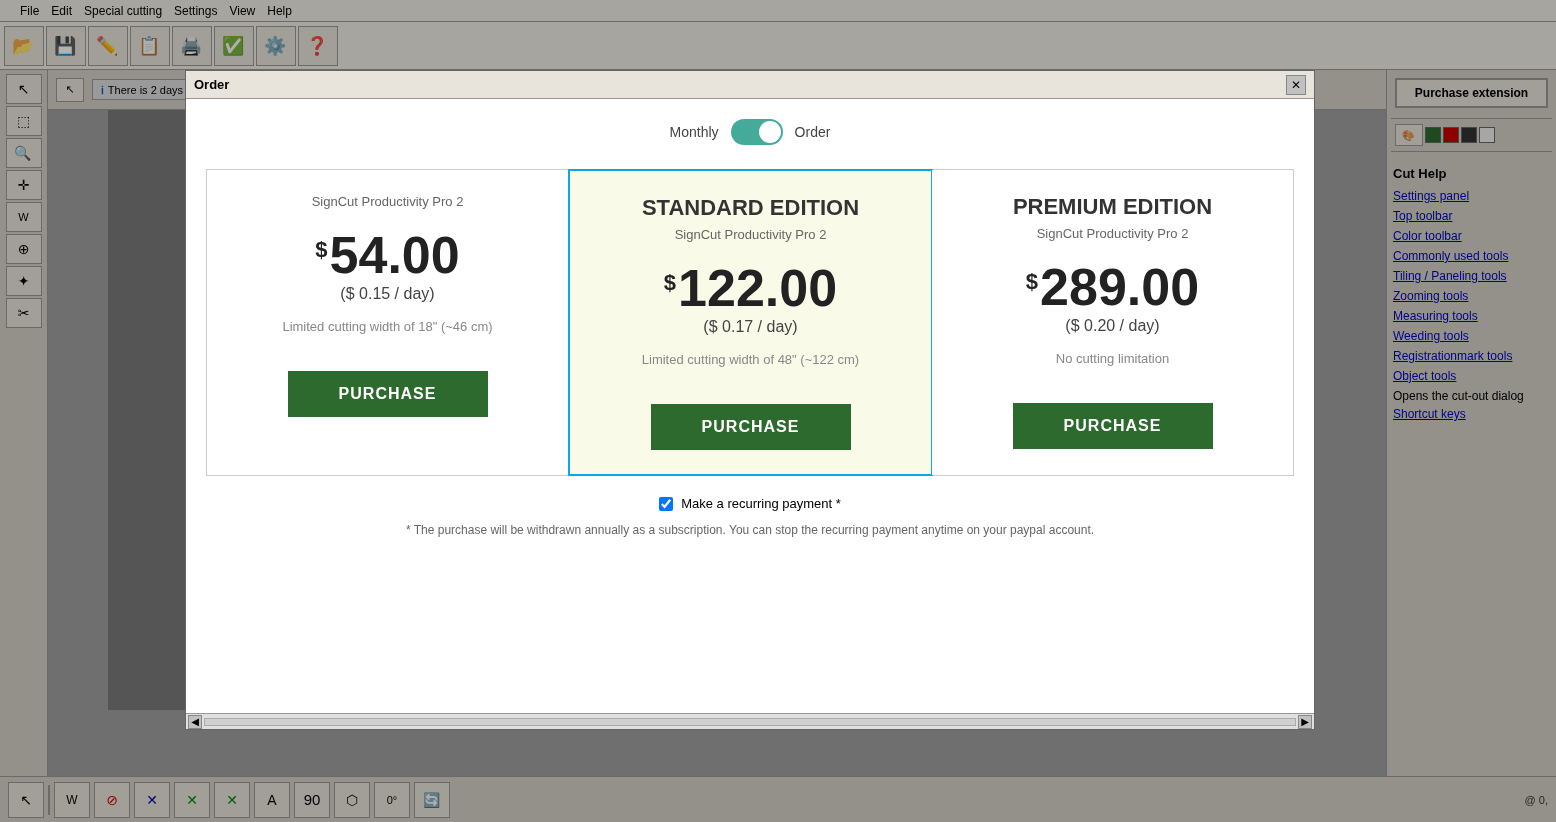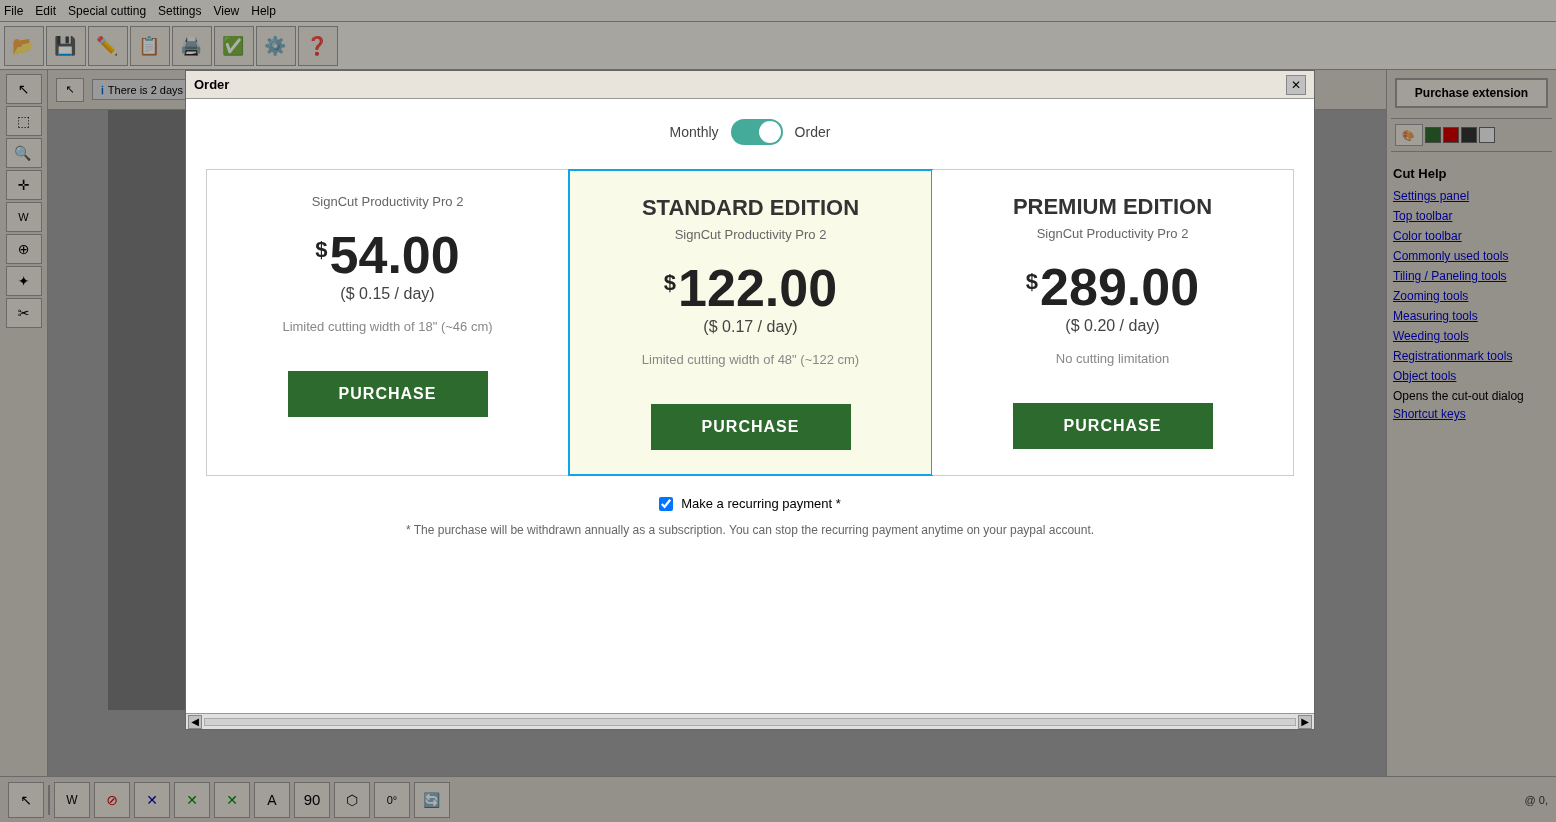--- a/index.html
+++ b/index.html
@@ -1,21 +1,21 @@
 <!DOCTYPE html>
 <html><head>
   <meta charset="utf-8">
   <style>
     * { box-sizing: border-box; margin: 0; padding: 0; }
     body { font-family: Arial, sans-serif; background: #d4d0c8; width: 1556px; height: 822px; overflow: hidden; position: relative; }
 
     
     .menu-bar {
       display: flex; align-items: center; background: #f0ece4; border-bottom: 1px solid #999;
-      height: 22px; padding: 0 4px; gap: 12px;
+      height: 22px; padding: 0 20px; gap: 12px;
     }
     .menu-item { font-size: 12px; cursor: pointer; color: #000; }
 
     
     .toolbar {
       display: flex; align-items: center; background: #f0ece4; border-bottom: 1px solid #999;
       height: 48px; padding: 2px 4px; gap: 2px;
     }
     .toolbar-btn {
       width: 40px; height: 40px; background: #e8e4dc; border: 1px solid #999;

